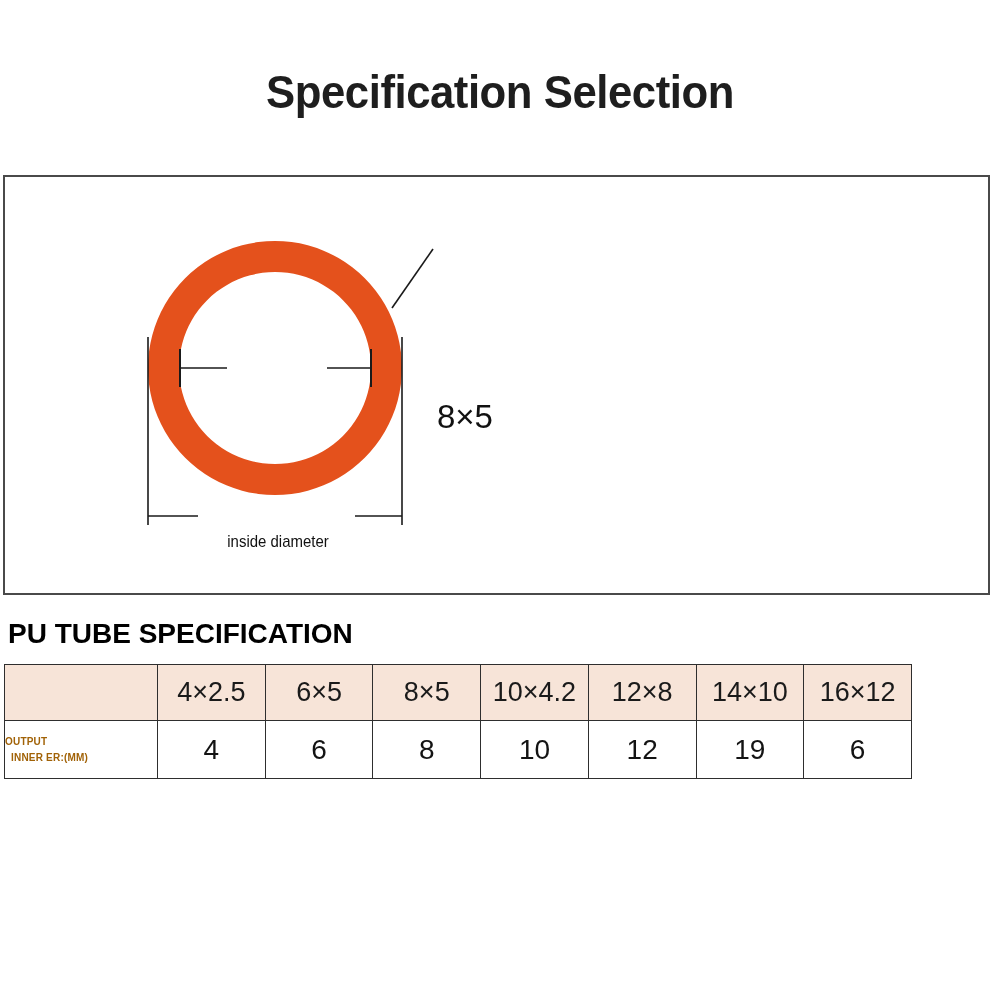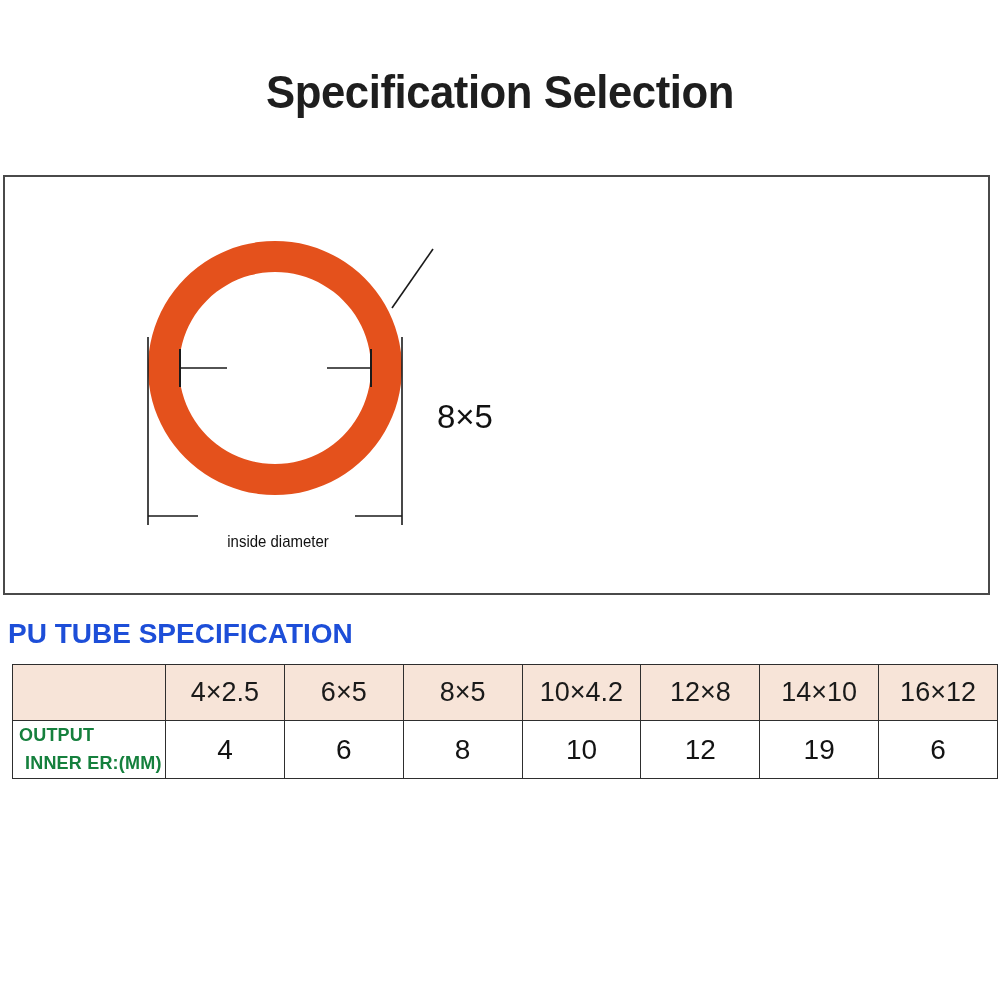--- a/index.html
+++ b/index.html
@@ -117,30 +117,30 @@
   #example-line-2 { margin-top: 12px; margin-left: -10px; }
 
   
   #table-title {
     position: absolute;
     left: 8px;
     top: 620px;
     font-family: "Liberation Sans", sans-serif;
     font-size: 28px;
     font-weight: bold;
-    color: #1d4ed8;
+    color: #000000;
     letter-spacing: 0px;
     line-height: 1;
   }
 
   #spec-table {
     position: absolute;
-    left: 12px;
+    left: 4px;
     top: 664px;
-    width: 986px;
+    width: 908px;
     border-collapse: collapse;
     table-layout: fixed;
   }
   #spec-table td, #spec-table th {
     border: 1px solid #2e2e2e;
     padding: 0;
     text-align: center;
     vertical-align: middle;
   }
   #spec-table thead th {
@@ -149,25 +149,25 @@
     font-family: "Liberation Sans", sans-serif;
     font-size: 27px;
     font-weight: normal;
     color: #1a1a1a;
   }
   #spec-table thead th.corner-cell {
     width: 152px;
   }
   #spec-table tbody td.row-label {
     text-align: left;
-    padding-left: 6px;
-    font-family: "Liberation Sans", sans-serif;
-    font-size: 18px;
-    font-weight: bold;
-    color: #15803d;
+    padding-left: 0;
+    font-family: "Liberation Sans", sans-serif;
+    font-size: 10px;
+    font-weight: bold;
+    color: #a16207;
     line-height: 1.55;
     letter-spacing: 0.2px;
   }
   #spec-table tbody td.row-label .sub {
     display: block;
     padding-left: 6px;
   }
   #spec-table tbody td.value-cell {
     font-family: "Liberation Sans", sans-serif;
     font-size: 28px;

